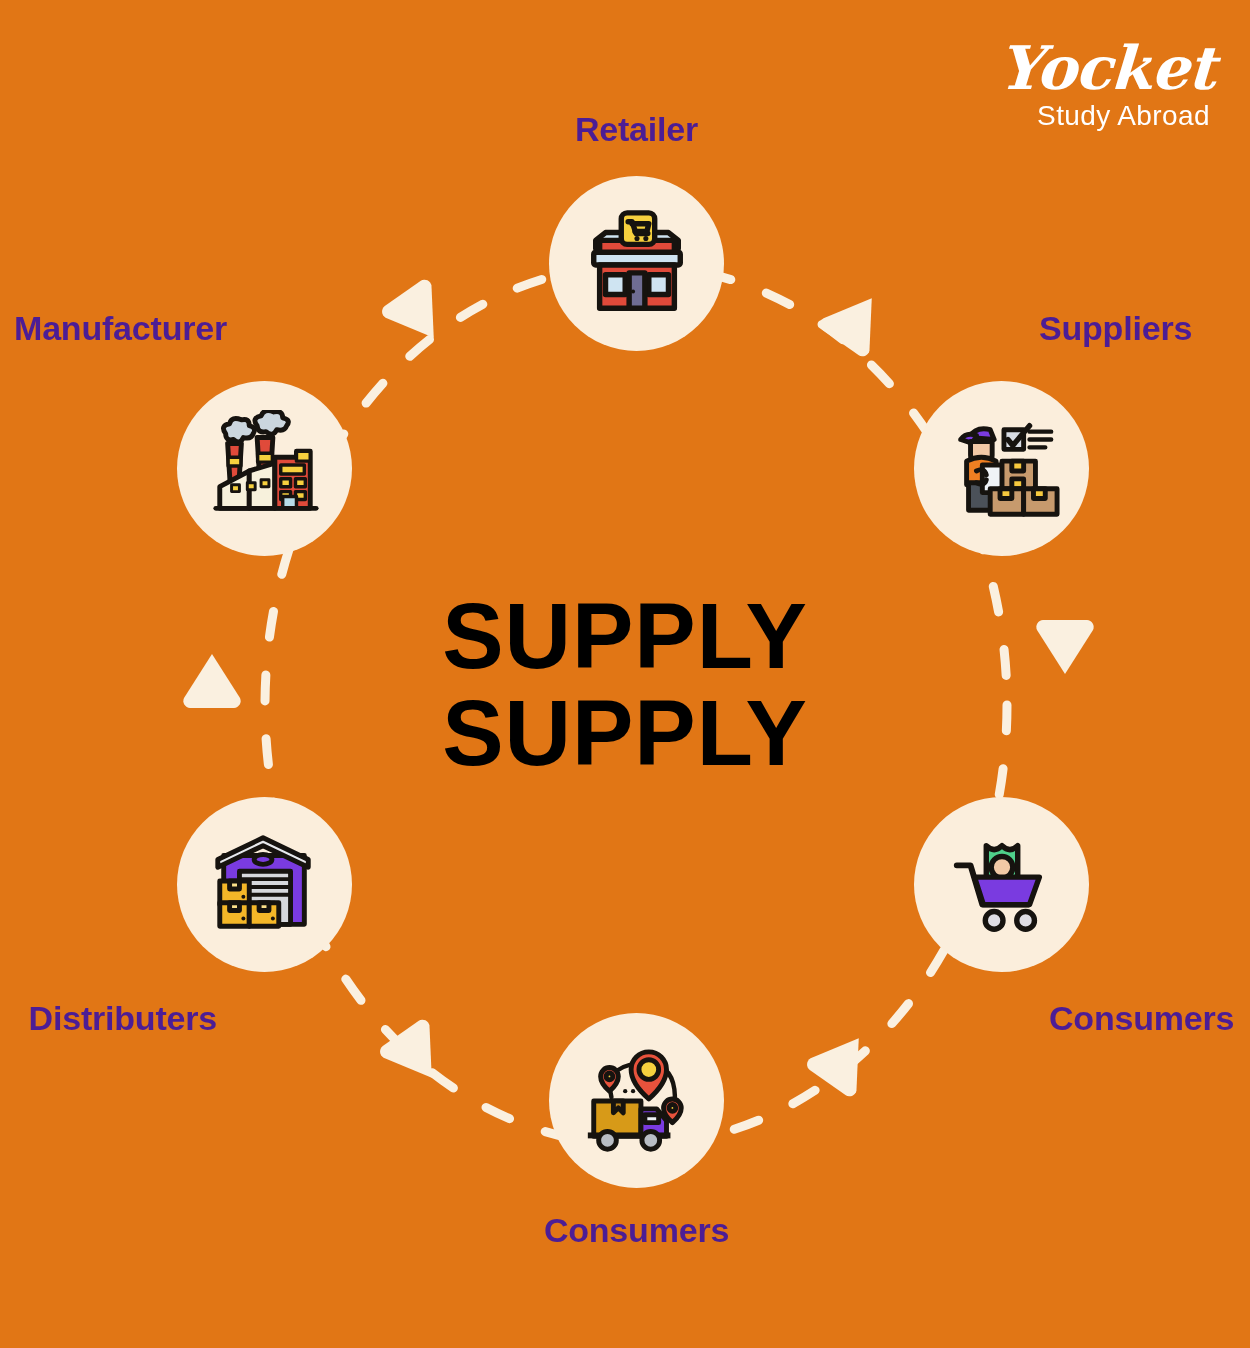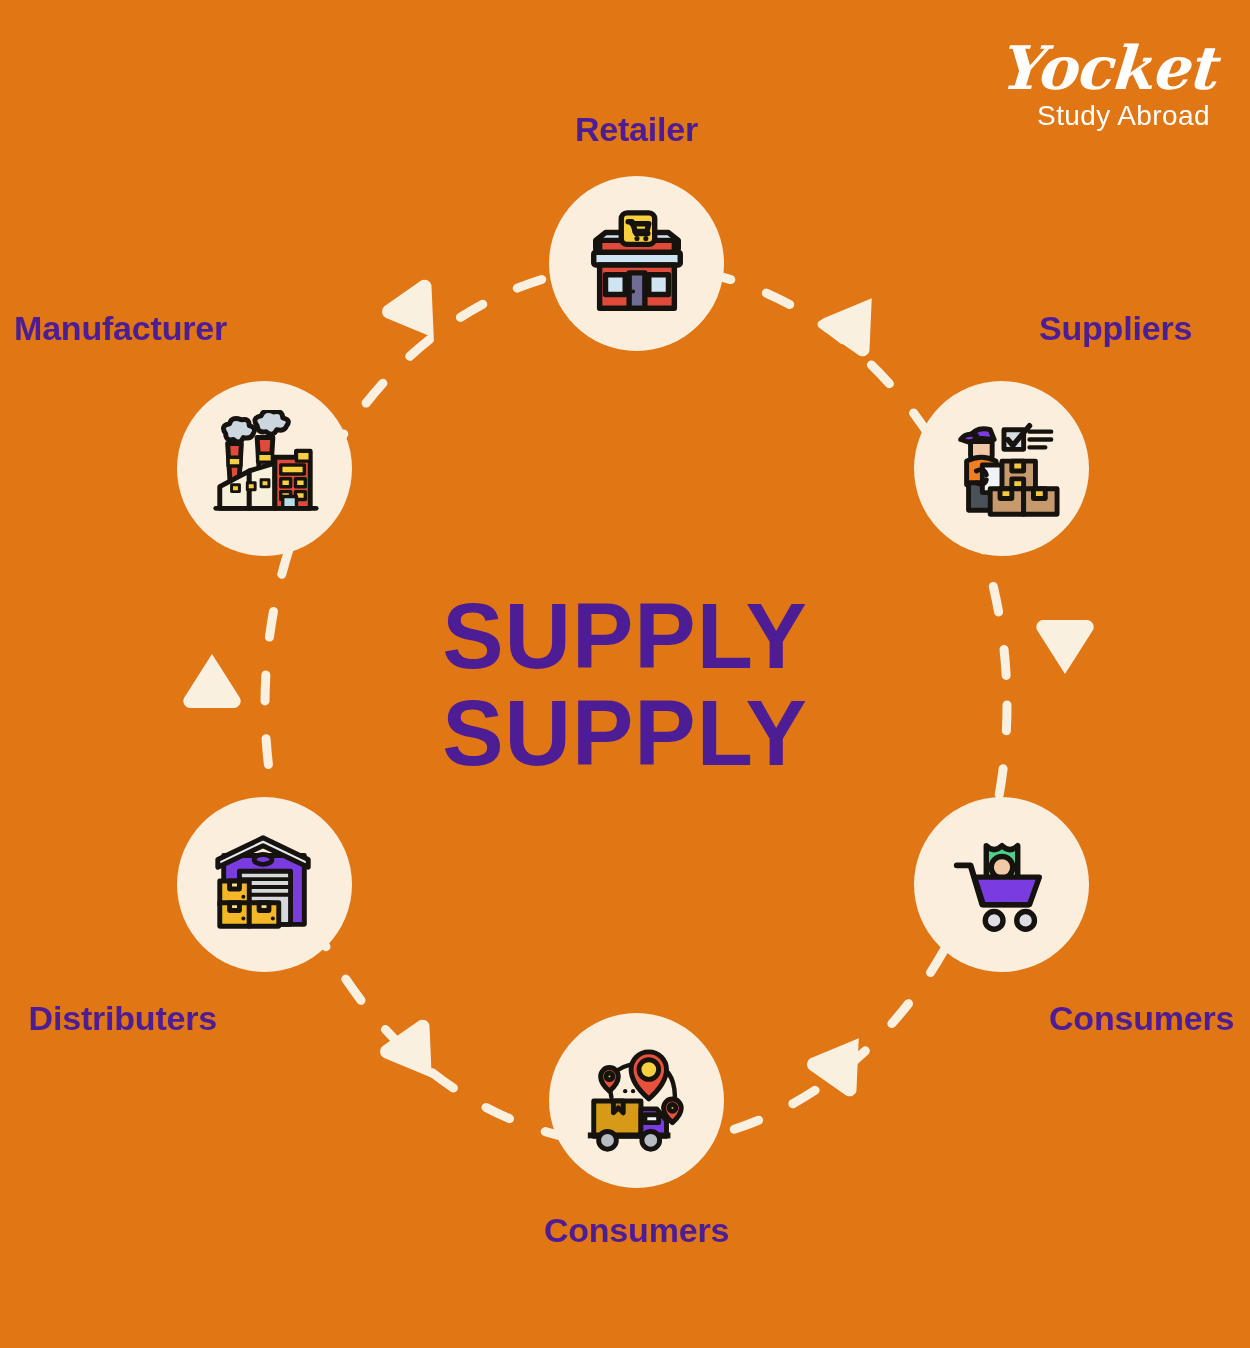--- a/index.html
+++ b/index.html
@@ -49,21 +49,21 @@
     margin-right: 10px;
   }
 
   
   .center-title {
     position: absolute;
     left: 0;
     right: 0;
     top: 588px;
     text-align: center;
-    color: #4c1d95;
+    color: #000000;
     font-size: 92px;
     font-weight: 700;
     line-height: 1.05;
     letter-spacing: 1px;
     pointer-events: none;
   }
   .center-title span { display: block; }
 
   
   .ring-svg {

